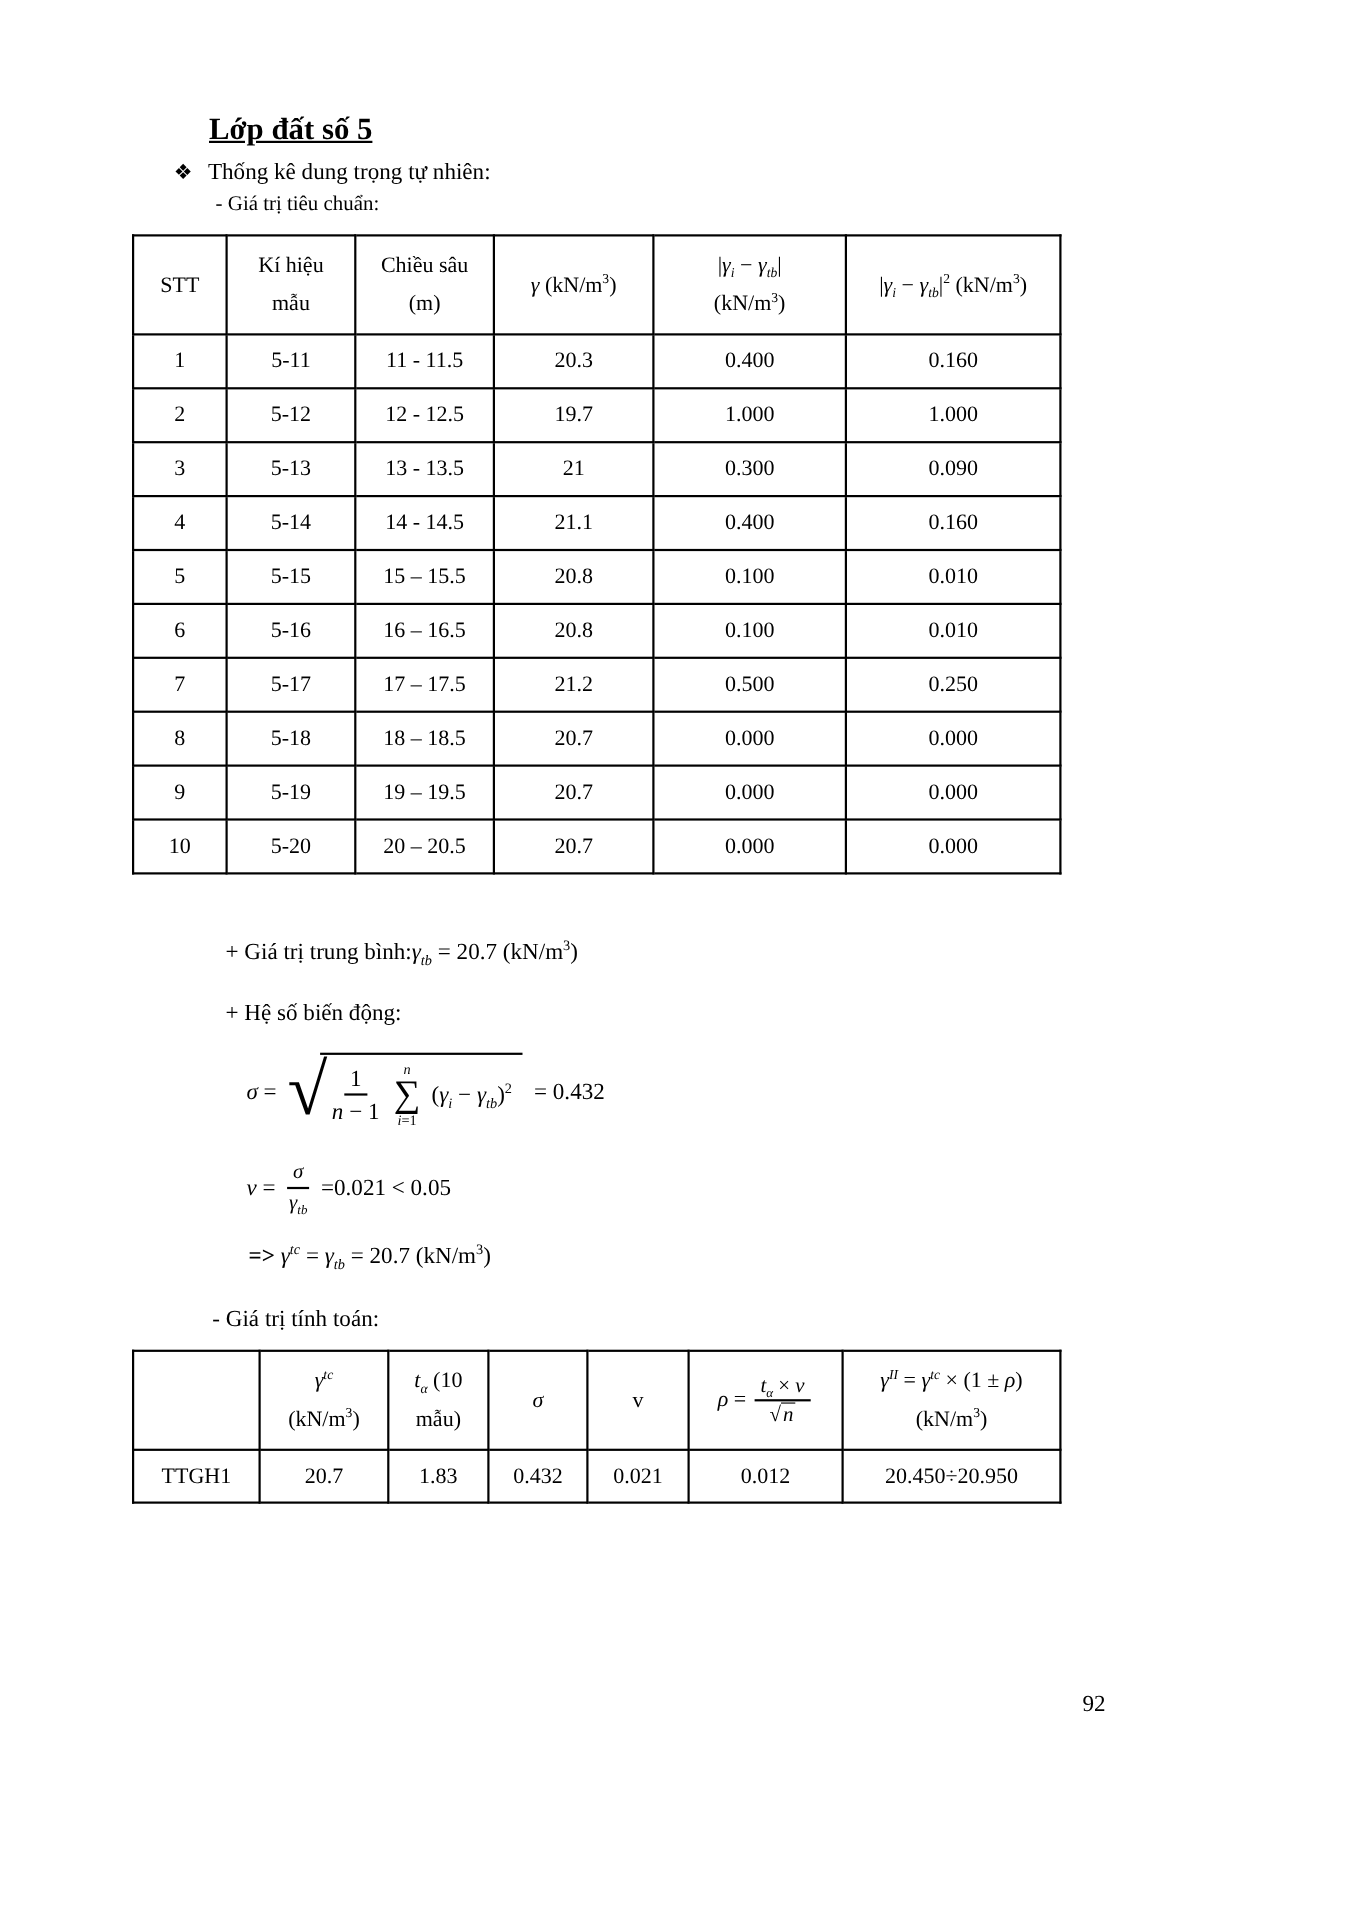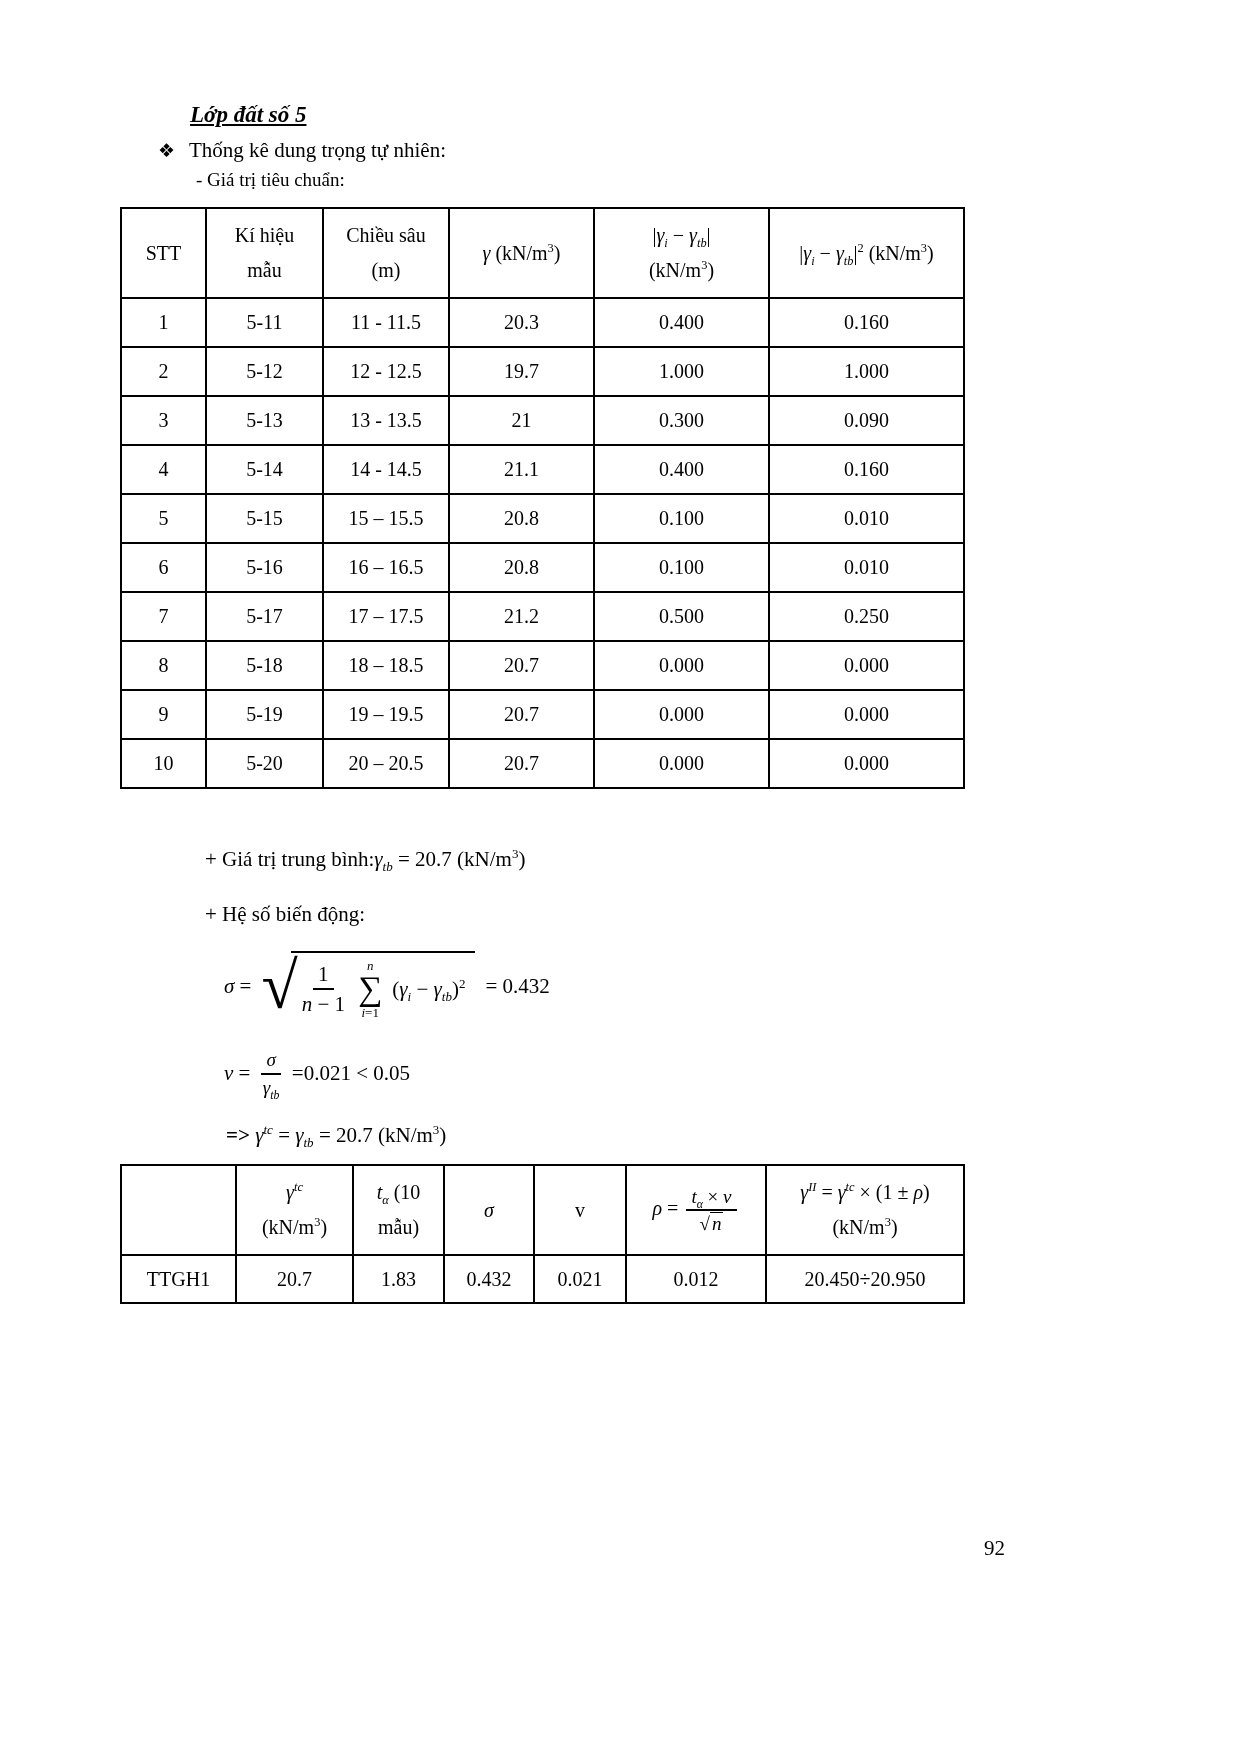--- a/index.html
+++ b/index.html
@@ -16,23 +16,22 @@
     background: #fff;
     overflow: hidden;
   }
   .it { font-style: italic; }
   .bold { font-weight: bold; }
   sub, sup { font-size: 0.62em; line-height: 0; }
 
   
   .doc-title {
     margin: 102px 0 0 190px;
-    font-size: 23px;
+    font-size: 28px;
     font-weight: bold;
-    font-style: italic;
     text-decoration: underline;
     display: inline-block;
     text-align: center;
   }
   .bullet-line {
     margin: 10px 0 0 158px;
     font-size: 21px;
     display: flex;
     align-items: baseline;
     gap: 14px;
@@ -289,20 +288,21 @@
       <span class="num"><span class="it">σ</span></span>
       <span class="den"><span class="it">γ</span><sub class="it">tb</sub></span>
     </span>
     <span>=0.021 &lt; 0.05</span>
   </div>
 
   <div class="formula-line conclusion-line">
     <span><span class="bold">=&gt;</span>  <span class="it">γ</span><sup class="it">tc</sup> = <span class="it">γ</span><sub class="it">tb</sub> = 20.7 (kN/m<sup>3</sup>)</span>
   </div>
 
+  <div class="calc-label">- Giá trị tính toán:</div>
 
   <table class="t2">
     <colgroup>
       <col style="width:115px">
         <col style="width:117px">
         <col style="width:91px">
       <col style="width:90px">
         <col style="width:92px">
         <col style="width:140px">
         <col style="width:198px">

